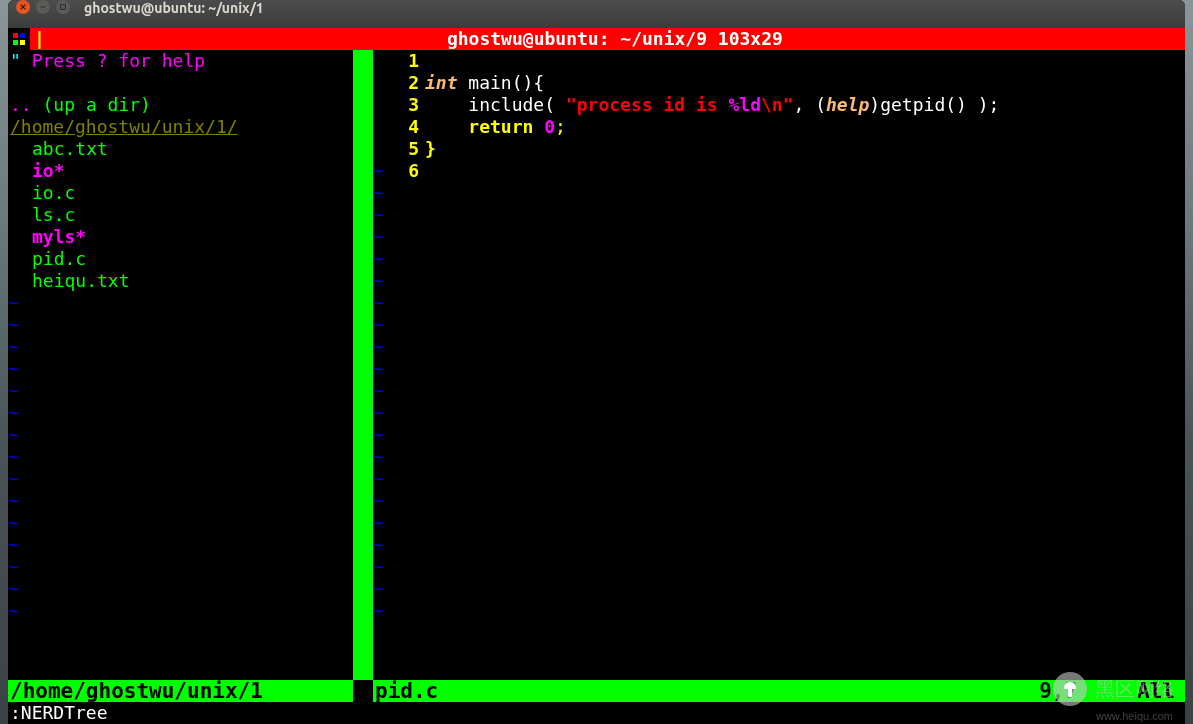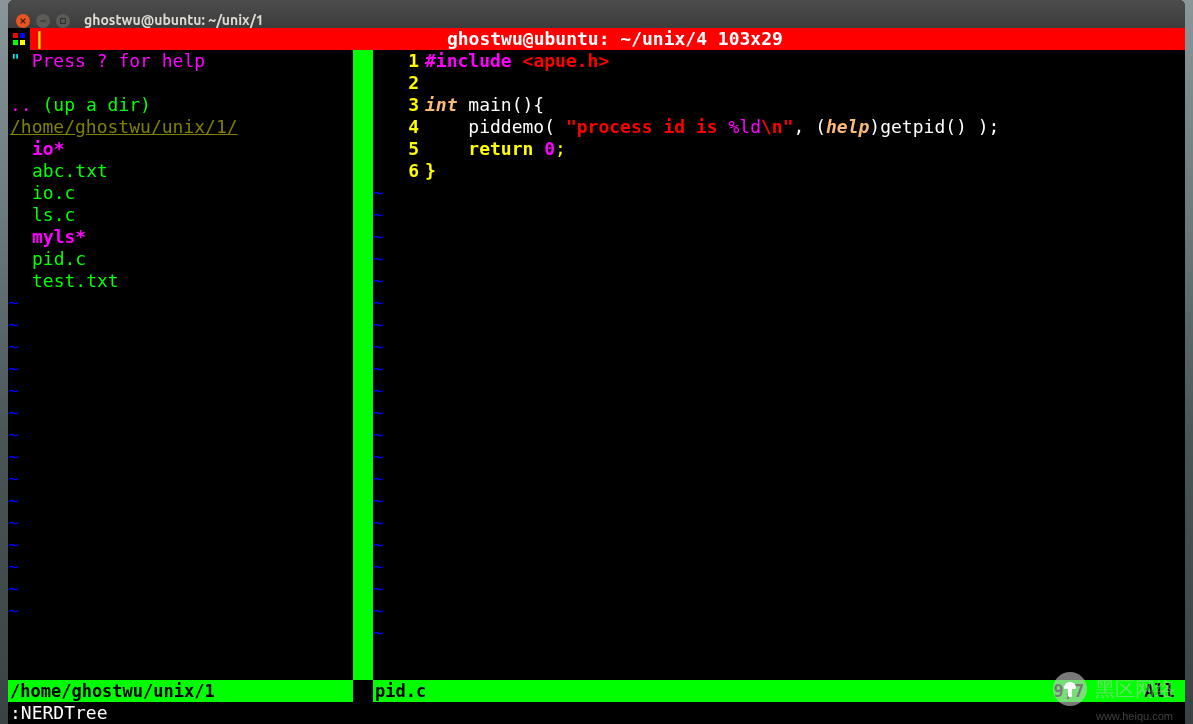--- a/index.html
+++ b/index.html
@@ -20,21 +20,21 @@
     display: flex;
     flex-direction: column;
     background: #2c001e;
     border-radius: 6px 6px 0 0;
     overflow: hidden;
   }
   .titlebar {
     height: 28px;
     background: linear-gradient(to bottom, #4c4c4c, #3c3c3c);
     display: flex;
-    align-items: flex-end;
+    align-items: flex-start;
     padding: 0 8px;
     gap: 6px;
     color: #dfdbd2;
     font-family: "Ubuntu", sans-serif;
     font-size: 14px;
   }
   .win-btn {
     width: 14px;
     height: 14px;
     border-radius: 50%;
@@ -116,30 +116,30 @@
   .gutter .ln { font-weight: bold; }
   .code-content {
     flex: 1;
     color: #fff;
   }
   .kw-pre { color: #ff00ff; font-weight: bold; }
   .hdr { color: #ff0000; font-weight: bold; }
   .kw-type { color: #fdba74; font-weight: bold; font-style: italic; }
   .plain { color: #ffffff; }
   .str { color: #ff0000; font-weight: bold; }
-  .fmt { color: #ff00ff; font-weight: normal; }
+  .fmt { color: #ff00ff; font-weight: bold; }
   .kw-ret { color: #ffff00; font-weight: bold; }
   .num { color: #ff00ff; font-weight: bold; }
   .semi { color: #ffff00; }
   .brace { color: #ffff00; font-weight: bold; }
   .status-row {
     display: flex;
     background: #00ff00;
     color: #000;
-    font-size: 17px;
+    font-size: 21px;
     line-height: 22px;
     height: 22px;
     font-weight: bold;
   }
   .status-left {
     width: 345px;
     padding-left: 2px;
   }
   .status-mid {
     width: 20px;
@@ -216,38 +216,38 @@
   <div class="red-header">
     <span class="tab-icon">
       <svg width="14" height="14" viewBox="0 0 14 14">
           <rect x="1" y="1" width="5" height="5" fill="#f00"></rect>
           <rect x="8" y="1" width="5" height="5" fill="#00f"></rect>
           <rect x="1" y="8" width="5" height="5" fill="#0f0"></rect>
           <rect x="8" y="8" width="5" height="5" fill="#ff0"></rect>
         </svg>
     </span>
     <span style="color:#ffff00;padding-left:4px;">|</span>
-    <span class="header-text">ghostwu@ubuntu: ~/unix/4 103x29</span>
+    <span class="header-text">ghostwu@ubuntu: ~/unix/9 103x29</span>
   </div>
 
   <div class="editor-body">
     <div class="nerdtree">
       <div class="nerdtree-lines">
         <div><span class="quote">"</span> <span class="help-line">Press ? for help</span></div>
         <div>&nbsp;</div>
         <div><span class="help-line">..</span> <span class="updir">(up a dir)</span></div>
         <div class="path-line">/home/ghostwu/unix/1/</div>
         <div id="file-list">
+            <span class="indent file-green">abc.txt</span>
             <span class="indent file-magenta">io*</span>
-            <span class="indent file-green">abc.txt</span>
             <span class="indent file-green">io.c</span>
             <span class="indent file-green">ls.c</span>
             <span class="indent file-magenta">myls*</span>
             <span class="indent file-green">pid.c</span>
-            <span class="indent file-green">test.txt</span>
+            <span class="indent file-green">heiqu.txt</span>
           </div>
         <div id="nt-tildes">
             <div class="tilde" style="margin-left: -2px;">~</div>
             <div class="tilde" style="margin-left: -2px;">~</div>
             <div class="tilde" style="margin-left: -2px;">~</div>
             <div class="tilde" style="margin-left: -2px;">~</div>
             <div class="tilde" style="margin-left: -2px;">~</div>
             <div class="tilde" style="margin-left: -2px;">~</div>
             <div class="tilde" style="margin-left: -2px;">~</div>
             <div class="tilde" style="margin-left: -2px;">~</div>
@@ -290,24 +290,23 @@
           <div>&nbsp;</div>
           <div>&nbsp;</div>
           <div>&nbsp;</div>
           <div>&nbsp;</div>
           <div>&nbsp;</div>
           <div>&nbsp;</div>
           <div>&nbsp;</div>
           <div>&nbsp;</div>
         </div>
       <div class="code-content" id="code">
-          <pre><span class="kw-pre">#include </span><span class="hdr">&lt;apue.h&gt;</span></pre>
           <pre>&nbsp;</pre>
           <pre><span class="kw-type">int</span><span class="plain"> main(){</span></pre>
-          <pre><span class="plain">    piddemo( </span><span class="str">"process id is </span><span class="fmt">%ld</span><span class="str">\n"</span><span class="plain">, (</span><span class="kw-type">help</span><span class="plain">)getpid() );</span></pre>
+          <pre><span class="plain">    include( </span><span class="str">"process id is </span><span class="fmt">%ld</span><span class="str">\n"</span><span class="plain">, (</span><span class="kw-type">help</span><span class="plain">)getpid() );</span></pre>
           <pre><span class="plain">    </span><span class="kw-ret">return</span><span class="plain"> </span><span class="num">0</span><span class="semi">;</span></pre>
           <pre><span class="brace">}</span></pre>
           <div class="tilde" style="margin-left: -52px;">~</div>
           <div class="tilde" style="margin-left: -52px;">~</div>
           <div class="tilde" style="margin-left: -52px;">~</div>
           <div class="tilde" style="margin-left: -52px;">~</div>
           <div class="tilde" style="margin-left: -52px;">~</div>
           <div class="tilde" style="margin-left: -52px;">~</div>
           <div class="tilde" style="margin-left: -52px;">~</div>
           <div class="tilde" style="margin-left: -52px;">~</div>

